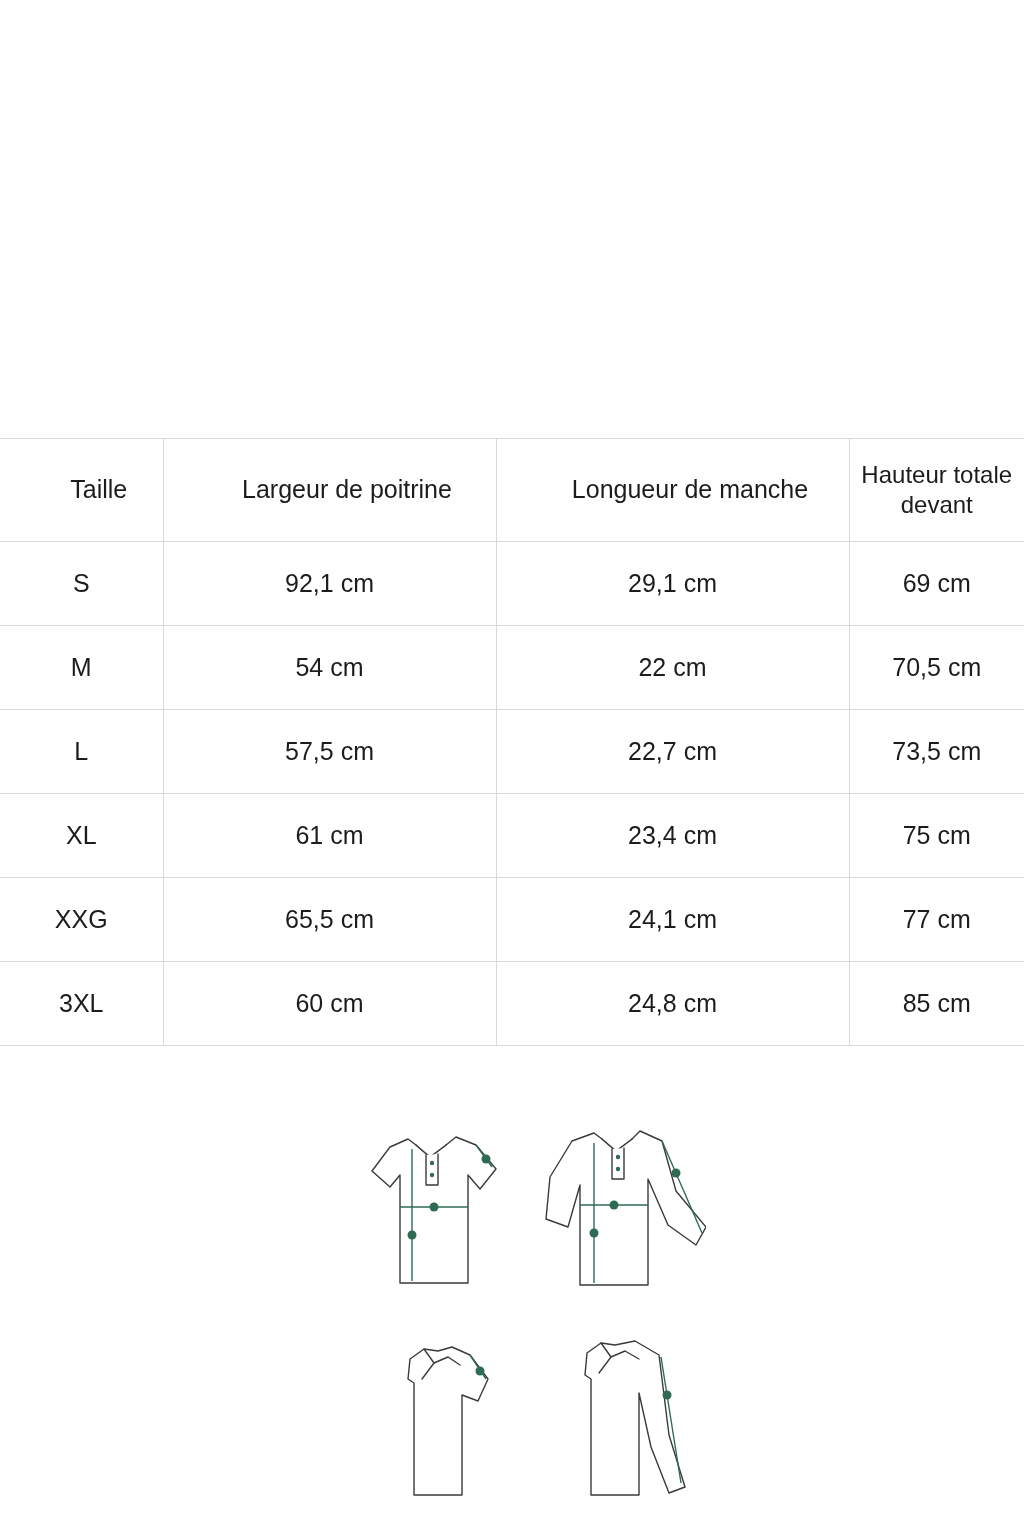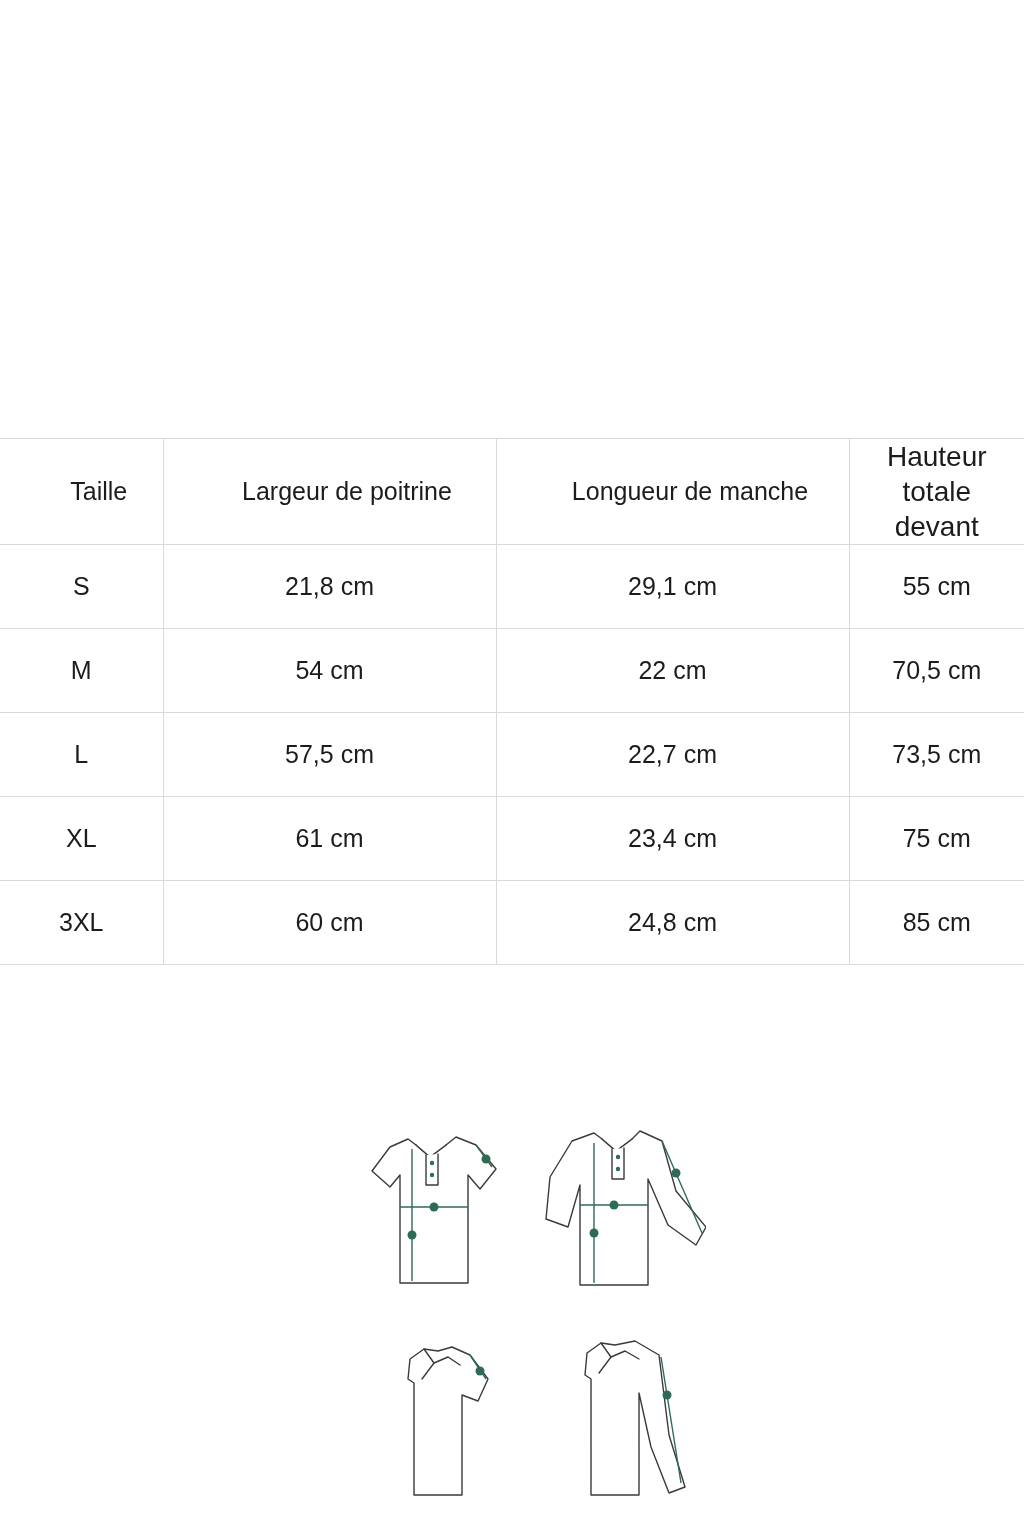--- a/index.html
+++ b/index.html
@@ -54,21 +54,21 @@
     border-right: none;
   }
   table.size-table thead th {
     height: 100px;
     font-size: 25px;
     line-height: 1.25;
     border-top: 1px solid #d9d9d9;
     padding-left: 36px;
   }
   table.size-table thead th.narrow {
-    font-size: 28px;
+    font-size: 24px;
     padding: 0 10px;
   }
   table.size-table tbody td {
     height: 81px;
     font-size: 25px;
   }
   table.size-table tbody td.size-label {
     font-size: 25px;
   }
 
@@ -122,41 +122,47 @@
         <tr>
           <th>Taille</th>
           <th>Largeur de poitrine</th>
           <th>Longueur de manche</th>
           <th class="narrow">Hauteur totale devant</th>
         </tr>
       </thead>
       <tbody>
         <tr>
           <td class="size-label">S</td>
-          <td>21,8 cm</td>
+          <td>92,1 cm</td>
           <td>29,1 cm</td>
-          <td>55 cm</td>
+          <td>69 cm</td>
         </tr>
         <tr>
           <td class="size-label">M</td>
           <td>54 cm</td>
           <td>22 cm</td>
           <td>70,5 cm</td>
         </tr>
         <tr>
           <td class="size-label">L</td>
           <td>57,5 cm</td>
           <td>22,7 cm</td>
           <td>73,5 cm</td>
         </tr>
         <tr>
           <td class="size-label">XL</td>
           <td>61 cm</td>
           <td>23,4 cm</td>
           <td>75 cm</td>
+        </tr>
+        <tr>
+          <td class="size-label">XXG</td>
+          <td>65,5 cm</td>
+          <td>24,1 cm</td>
+          <td>77 cm</td>
         </tr>
         <tr>
           <td class="size-label">3XL</td>
           <td>60 cm</td>
           <td>24,8 cm</td>
           <td>85 cm</td>
         </tr>
       </tbody>
     </table>
   </div>

